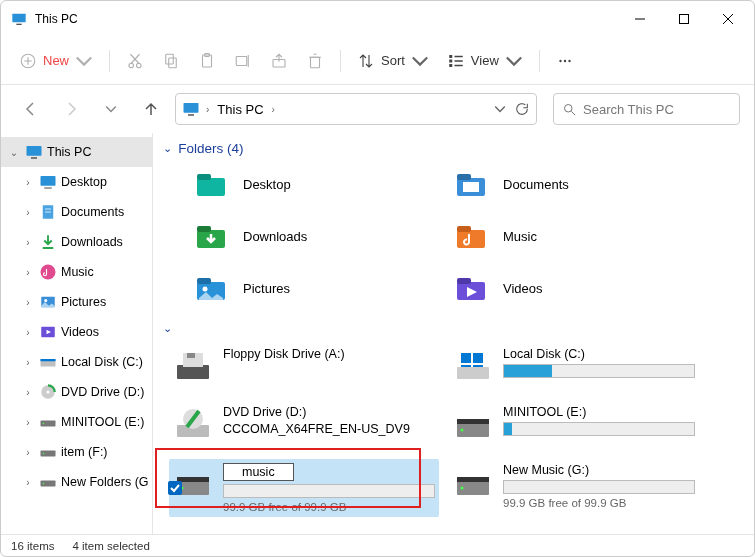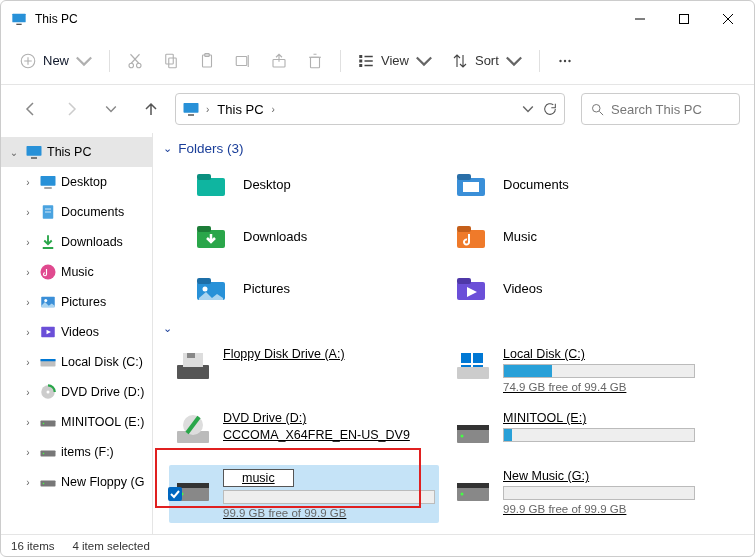--- a/index.html
+++ b/index.html
@@ -8,32 +8,32 @@
 
 .titlebar { height: 36px; display: flex; align-items: center; padding: 0 4px 0 10px; }
 .titlebar .tb-icon { width: 16px; height: 16px; margin-right: 8px; }
 .titlebar .tb-title { font-size: 12px; color: #000; flex: 1; }
 .winbtn { width: 44px; height: 32px; display: flex; align-items: center; justify-content: center; color: #000; }
 .winbtn svg { width: 12px; height: 12px; }
 
 
 .toolbar { height: 48px; display: flex; align-items: center; padding: 0 10px; gap: 2px; border-bottom: 1px solid #e5e5e5; }
 .tbtn { height: 36px; padding: 0 8px; display: flex; align-items: center; gap: 6px; border-radius: 4px; font-size: 13px; color: #333; }
-.tbtn.disabled { color: #0f172a; }
+.tbtn.disabled { color: #ef4444; }
 .tbtn svg { width: 18px; height: 18px; }
 .tsep { width: 1px; height: 22px; background: #e0e0e0; margin: 0 6px; }
 .chev-d { width: 10px; height: 10px; }
 
 
 .addrrow { height: 48px; display: flex; align-items: center; padding: 0 14px; gap: 8px; }
 .navbtn { width: 32px; height: 32px; display: flex; align-items: center; justify-content: center; color: #888; }
 .addrbox { flex: 1; height: 32px; border: 1px solid #ccc; border-radius: 4px; display: flex; align-items: center; padding: 0 6px; gap: 6px; }
 .addrbox .crumb { font-size: 13px; color: #000; padding: 2px 2px; }
 .addrbox .arr { color: #666; font-size: 10px; }
-.searchbox { width: 159px; height: 32px; border: 1px solid #ccc; border-radius: 4px; display: flex; align-items: center; padding: 0 8px; gap: 6px; color: #777; font-size: 13px; margin-left: 8px; }
+.searchbox { width: 187px; height: 32px; border: 1px solid #ccc; border-radius: 4px; display: flex; align-items: center; padding: 0 8px; gap: 6px; color: #777; font-size: 13px; margin-left: 8px; }
 .refresh { margin-left: auto; }
 
 
 .body { flex: 1; display: flex; min-height: 0; }
 .sidebar { width: 152px; border-right: 1px solid #e5e5e5; overflow: hidden; padding-top: 4px; }
 .treeitem { height: 30px; display: flex; align-items: center; font-size: 12.5px; padding-left: 6px; gap: 4px; white-space: nowrap; }
 .treeitem.root { background: #e6e6e6; }
 .treeitem .tchev { width: 14px; text-align: center; color: #666; font-size: 10px; }
 .treeitem.child { padding-left: 20px; }
 .ticon { width: 18px; height: 18px; flex-shrink: 0; }
@@ -42,21 +42,21 @@
 .grouphdr { display: flex; align-items: center; gap: 6px; color: #1a3e99; font-size: 13.5px; margin: 6px 0 8px 0; }
 .grouphdr .gchev { font-size: 11px; }
 
 .foldergrid { display: grid; grid-template-columns: 250px 250px; column-gap: 10px; row-gap: 12px; margin-left: 28px; margin-bottom: 14px; }
 .folderitem { display: flex; align-items: center; gap: 12px; font-size: 13px; color: #000; }
 .ficon { width: 40px; height: 40px; flex-shrink: 0; }
 
 .drivegrid { display: grid; grid-template-columns: 270px 250px; column-gap: 10px; row-gap: 10px; margin-left: 6px; }
 .driveitem { display: flex; gap: 10px; font-size: 12.5px; color: #000; padding: 4px; position: relative; }
 .driveitem .dicon { width: 40px; height: 40px; flex-shrink: 0; }
-.driveitem .dtext { flex: 1; display: flex; flex-direction: column; gap: 3px; text-decoration: underline; }
+.driveitem .dtext { flex: 1; display: flex; flex-direction: column; gap: 3px; }
 .driveitem .dname { font-size: 12.5px; }
 .drivebar { width: 100%; height: 14px; border: 1px solid #bbb; background: #eee; position: relative; }
 .drivebar .fill { height: 100%; background: #28a0d8; }
 .drivefree { font-size: 11.5px; color: #666; }
 
 .driveitem.selected { background: #c5e3f7; border-radius: 2px; }
 .driveitem.selected .checkbox { position: absolute; left: -2px; top: 50%; transform: translateY(-50%); width: 16px; height: 16px; }
 .renamebox { border: 1px solid #555; background: #fff; padding: 1px 18px; font-size: 12.5px; text-align: center; width: fit-content; }
 
 .redframe { position: absolute; border: 2px solid #e02020; pointer-events: none; }
@@ -139,37 +139,37 @@
   <div class="tbtn disabled">
       <svg viewBox="0 0 24 24">
         <rect x="6" y="7" width="12" height="14" rx="1" fill="none" stroke="#b0b0b0" stroke-width="1.5"></rect>
         <line x1="4" y1="7" x2="20" y2="7" stroke="#b0b0b0" stroke-width="1.5"></line>
         <line x1="10" y1="3" x2="14" y2="3" stroke="#b0b0b0" stroke-width="1.5"></line>
       </svg>
     </div>
   <div class="tsep"></div>
   <div class="tbtn">
     <svg viewBox="0 0 24 24">
+        <path d="M8 4v16M4 8l4-4 4 4M16 20V4m4 12l-4 4-4-4" fill="none" stroke="#444" stroke-width="1.5"></path>
+      </svg>
+    <span>Sort</span>
+    <svg class="chev-d" viewBox="0 0 10 10">
+        <path d="M1 3l4 4 4-4" fill="none" stroke="#666" stroke-width="1.2"></path>
+      </svg>
+  </div>
+  <div class="tbtn">
+    <svg viewBox="0 0 24 24">
         <rect x="3" y="4" width="4" height="4" fill="#444"></rect>
         <rect x="3" y="10" width="4" height="4" fill="#444"></rect>
         <rect x="3" y="16" width="4" height="4" fill="#444"></rect>
         <line x1="10" y1="6" x2="21" y2="6" stroke="#444" stroke-width="2"></line>
         <line x1="10" y1="12" x2="21" y2="12" stroke="#444" stroke-width="2"></line>
         <line x1="10" y1="18" x2="21" y2="18" stroke="#444" stroke-width="2"></line>
       </svg>
     <span>View</span>
-    <svg class="chev-d" viewBox="0 0 10 10">
-        <path d="M1 3l4 4 4-4" fill="none" stroke="#666" stroke-width="1.2"></path>
-      </svg>
-  </div>
-  <div class="tbtn">
-    <svg viewBox="0 0 24 24">
-        <path d="M8 4v16M4 8l4-4 4 4M16 20V4m4 12l-4 4-4-4" fill="none" stroke="#444" stroke-width="1.5"></path>
-      </svg>
-    <span>Sort</span>
     <svg class="chev-d" viewBox="0 0 10 10">
         <path d="M1 3l4 4 4-4" fill="none" stroke="#666" stroke-width="1.2"></path>
       </svg>
   </div>
   <div class="tsep"></div>
   <div class="tbtn">
       <svg viewBox="0 0 24 24">
         <circle cx="6" cy="12" r="1.6" fill="#444"></circle>
         <circle cx="12" cy="12" r="1.6" fill="#444"></circle>
         <circle cx="18" cy="12" r="1.6" fill="#444"></circle>
@@ -309,37 +309,37 @@
             <circle cx="6" cy="14" r="1" fill="#4f4"></circle>
           </svg>
           <span>MINITOOL (E:)</span>
         </div>
         <div class="treeitem child">
           <span class="tchev">›</span>
           <svg class="ticon" viewBox="0 0 24 24">
             <rect x="2" y="10" width="20" height="8" rx="1" fill="#777"></rect>
             <circle cx="6" cy="14" r="1" fill="#4f4"></circle>
           </svg>
-          <span>items (F:)</span>
+          <span>item (F:)</span>
         </div>
         <div class="treeitem child">
           <span class="tchev">›</span>
           <svg class="ticon" viewBox="0 0 24 24">
             <rect x="2" y="10" width="20" height="8" rx="1" fill="#777"></rect>
             <circle cx="6" cy="14" r="1" fill="#4f4"></circle>
           </svg>
-          <span>New Floppy (G</span>
+          <span>New Folders (G</span>
         </div>
       </div>
   </div>
 
   <div class="main">
     <div class="grouphdr">
       <span class="gchev">⌄</span>
-      <span>Folders (3)</span>
+      <span>Folders (4)</span>
     </div>
     <div class="foldergrid" id="folders-grid">
         <div class="folderitem">
           <svg class="ficon" viewBox="0 0 40 40">
             <rect x="6" y="14" width="28" height="18" rx="2" fill="#0fb5a0"></rect>
             <rect x="6" y="10" width="14" height="6" rx="2" fill="#0a8f7f"></rect>
           </svg>
           <span>Desktop</span>
         </div>
         <div class="folderitem">
@@ -405,21 +405,20 @@
             <rect x="8" y="6" width="10" height="10" fill="#0078d4"></rect>
             <rect x="20" y="6" width="10" height="10" fill="#0078d4"></rect>
             <rect x="8" y="18" width="10" height="2" fill="#0078d4"></rect>
             <rect x="20" y="18" width="10" height="2" fill="#0078d4"></rect>
           </svg>
           <div class="dtext">
             <div class="dname">Local Disk (C:)</div>
             <div class="drivebar">
               <div class="fill" style="width:25%"></div>
             </div>
-            <div class="drivefree">74.9 GB free of 99.4 GB</div>
           </div>
         </div>
         <div class="driveitem">
           <svg class="dicon" viewBox="0 0 40 40">
             <rect x="4" y="20" width="32" height="12" rx="1" fill="#bbb"></rect>
             <circle cx="20" cy="14" r="10" fill="#ddd"></circle>
             <path d="M14 22l12-16" stroke="#2aa64a" stroke-width="4"></path>
           </svg>
           <div class="dtext">
             <div class="dname">DVD Drive (D:)</div>

